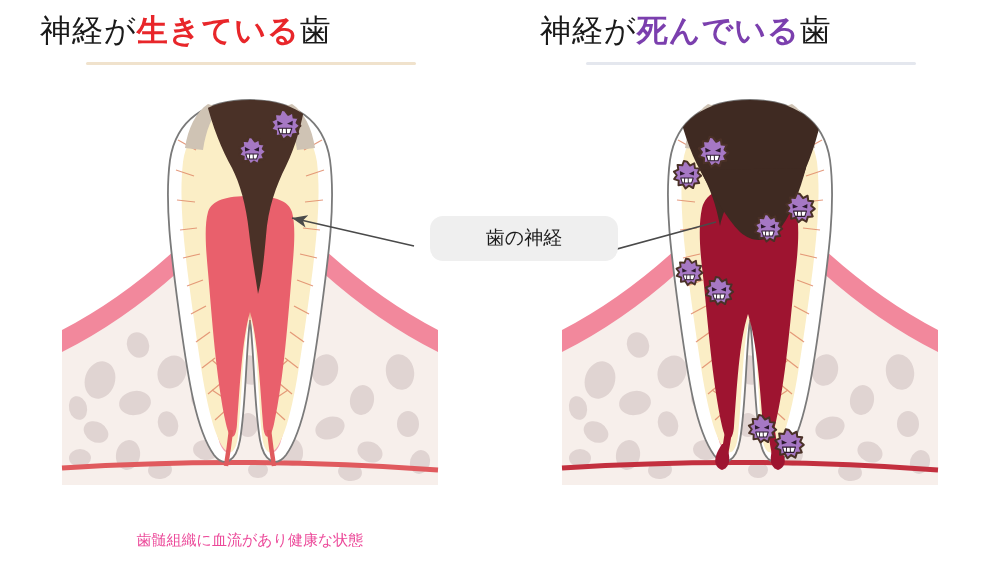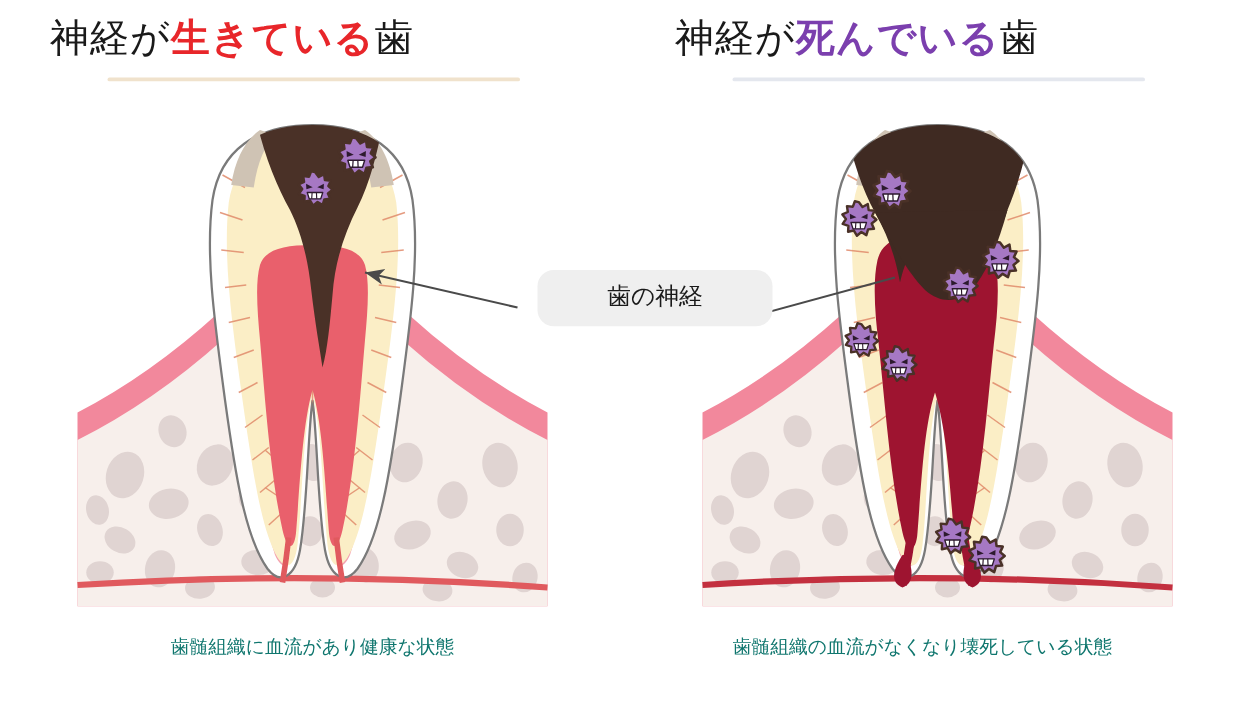--- a/index.html
+++ b/index.html
@@ -25,23 +25,23 @@
   #title-left{left:40px;}
   #title-right{left:540px;}
   .title-rule{
     position:absolute;height:3px;border-radius:2px;top:62px;
   }
   #rule-left{left:86px;width:330px;background:#f0e2cc;}
   #rule-right{left:586px;width:330px;background:#e4e7ee;}
 
   
   .caption{
-    position:absolute;top:508px;
+    position:absolute;top:531px;
     width:440px;text-align:center;
-    font-size:15px;color:#0f766e;white-space:nowrap;
+    font-size:15px;color:#ec4899;white-space:nowrap;
     font-family:Liberation Serif, serif;
   }
   #caption-left{left:30px;}
   #caption-right{left:518px;}
 
   
   #callout{
     position:absolute;left:410px;top:216px;
     width:176px;padding:9px 6px 11px;
     background:#efefef;border-radius:13px;
@@ -423,15 +423,14 @@
       <line x1="414" y1="246" x2="292" y2="218" stroke="#4a4a4a" stroke-width="1.7" marker-end="url(#arrowL)"></line>
       <line x1="584" y1="258" x2="716" y2="222" stroke="#4a4a4a" stroke-width="1.7"></line>
     </g>
   </svg>
 
   <div id="callout" style="background: rgb(239, 239, 239);">
     <div>歯の神経</div>
   </div>
 
   <div class="caption" id="caption-left">歯髄組織に血流があり健康な状態</div>
-  <div class="caption" id="caption-right">歯髄組織の血流がなくなり壊死している状態</div>
 
 </div>
 
 </body></html>

